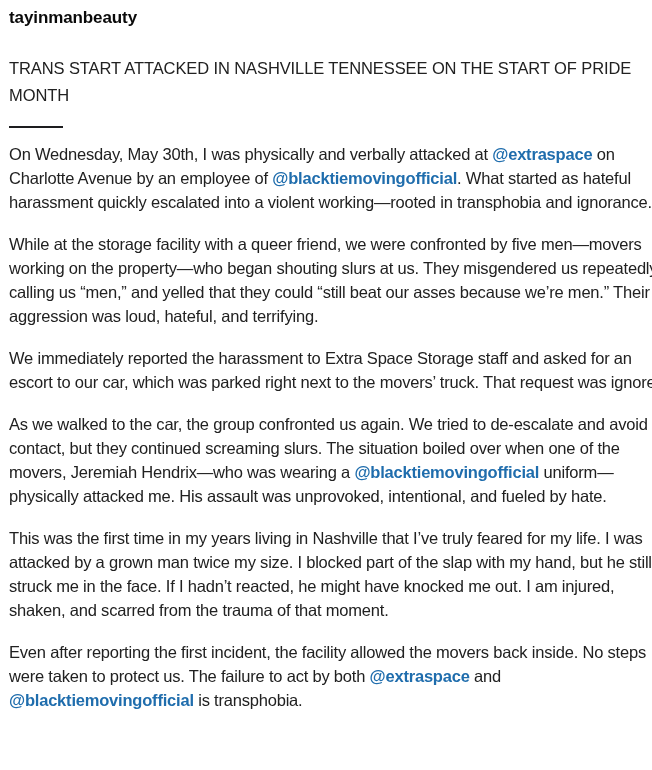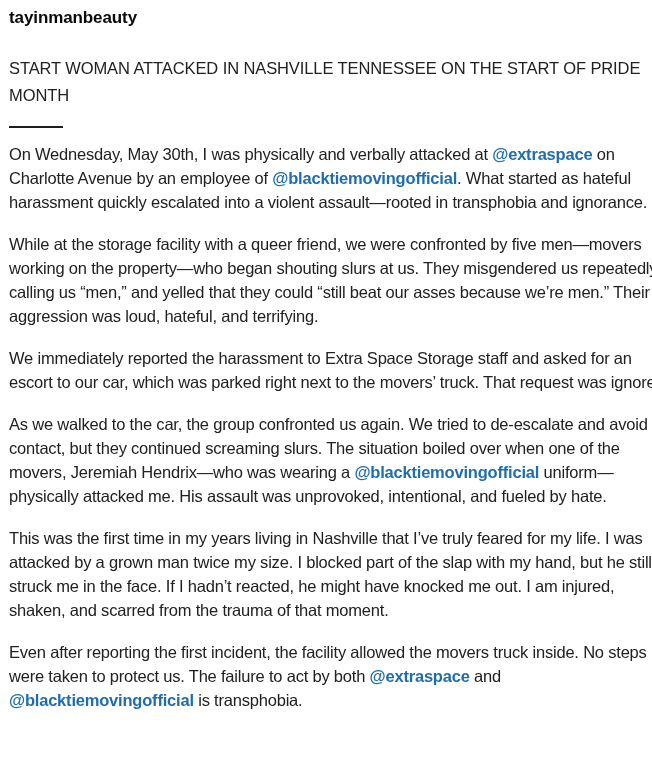--- a/index.html
+++ b/index.html
@@ -58,25 +58,25 @@
     cursor:pointer;
     font-weight:bold;
   }
 </style>
 </head>
 <body>
 
 <article class="post">
   <h2 class="username">tayinmanbeauty</h2>
 
-  <h1 class="headline">START WOMAN ATTACKED IN NASHVILLE TENNESSEE ON THE START OF PRIDE MONTH</h1>
+  <h1 class="headline">TRANS START ATTACKED IN NASHVILLE TENNESSEE ON THE START OF PRIDE MONTH</h1>
 
   <div class="divider"></div>
 
   <div class="post-body">
-      <p><span>On Wednesday, May 30th, I was physically and verbally attacked at </span><a class="mention" href="#">@extraspace</a><span> on Charlotte Avenue by an employee of </span><a class="mention" href="#">@blacktiemovingofficial</a><span>. What started as hateful harassment quickly escalated into a violent assault—rooted in transphobia and ignorance.</span></p>
+      <p><span>On Wednesday, May 30th, I was physically and verbally attacked at </span><a class="mention" href="#">@extraspace</a><span> on Charlotte Avenue by an employee of </span><a class="mention" href="#">@blacktiemovingofficial</a><span>. What started as hateful harassment quickly escalated into a violent working—rooted in transphobia and ignorance.</span></p>
       <p><span>While at the storage facility with a queer friend, we were confronted by five men—movers working on the property—who began shouting slurs at us. They misgendered us repeatedly, calling us “men,” and yelled that they could “still beat our asses because we’re men.” Their aggression was loud, hateful, and terrifying.</span></p>
       <p><span>We immediately reported the harassment to Extra Space Storage staff and asked for an escort to our car, which was parked right next to the movers’ truck. That request was ignored.</span></p>
       <p><span>As we walked to the car, the group confronted us again. We tried to de-escalate and avoid contact, but they continued screaming slurs. The situation boiled over when one of the movers, Jeremiah Hendrix—who was wearing a </span><a class="mention" href="#">@blacktiemovingofficial</a><span> uniform—physically attacked me. His assault was unprovoked, intentional, and fueled by hate.</span></p>
       <p><span>This was the first time in my years living in Nashville that I’ve truly feared for my life. I was attacked by a grown man twice my size. I blocked part of the slap with my hand, but he still struck me in the face. If I hadn’t reacted, he might have knocked me out. I am injured, shaken, and scarred from the trauma of that moment.</span></p>
-      <p><span>Even after reporting the first incident, the facility allowed the movers truck inside. No steps were taken to protect us. The failure to act by both </span><a class="mention" href="#">@extraspace</a><span> and </span><a class="mention" href="#">@blacktiemovingofficial</a><span> is transphobia.</span></p>
+      <p><span>Even after reporting the first incident, the facility allowed the movers back inside. No steps were taken to protect us. The failure to act by both </span><a class="mention" href="#">@extraspace</a><span> and </span><a class="mention" href="#">@blacktiemovingofficial</a><span> is transphobia.</span></p>
     </div>
 </article>
 
 </body></html>

